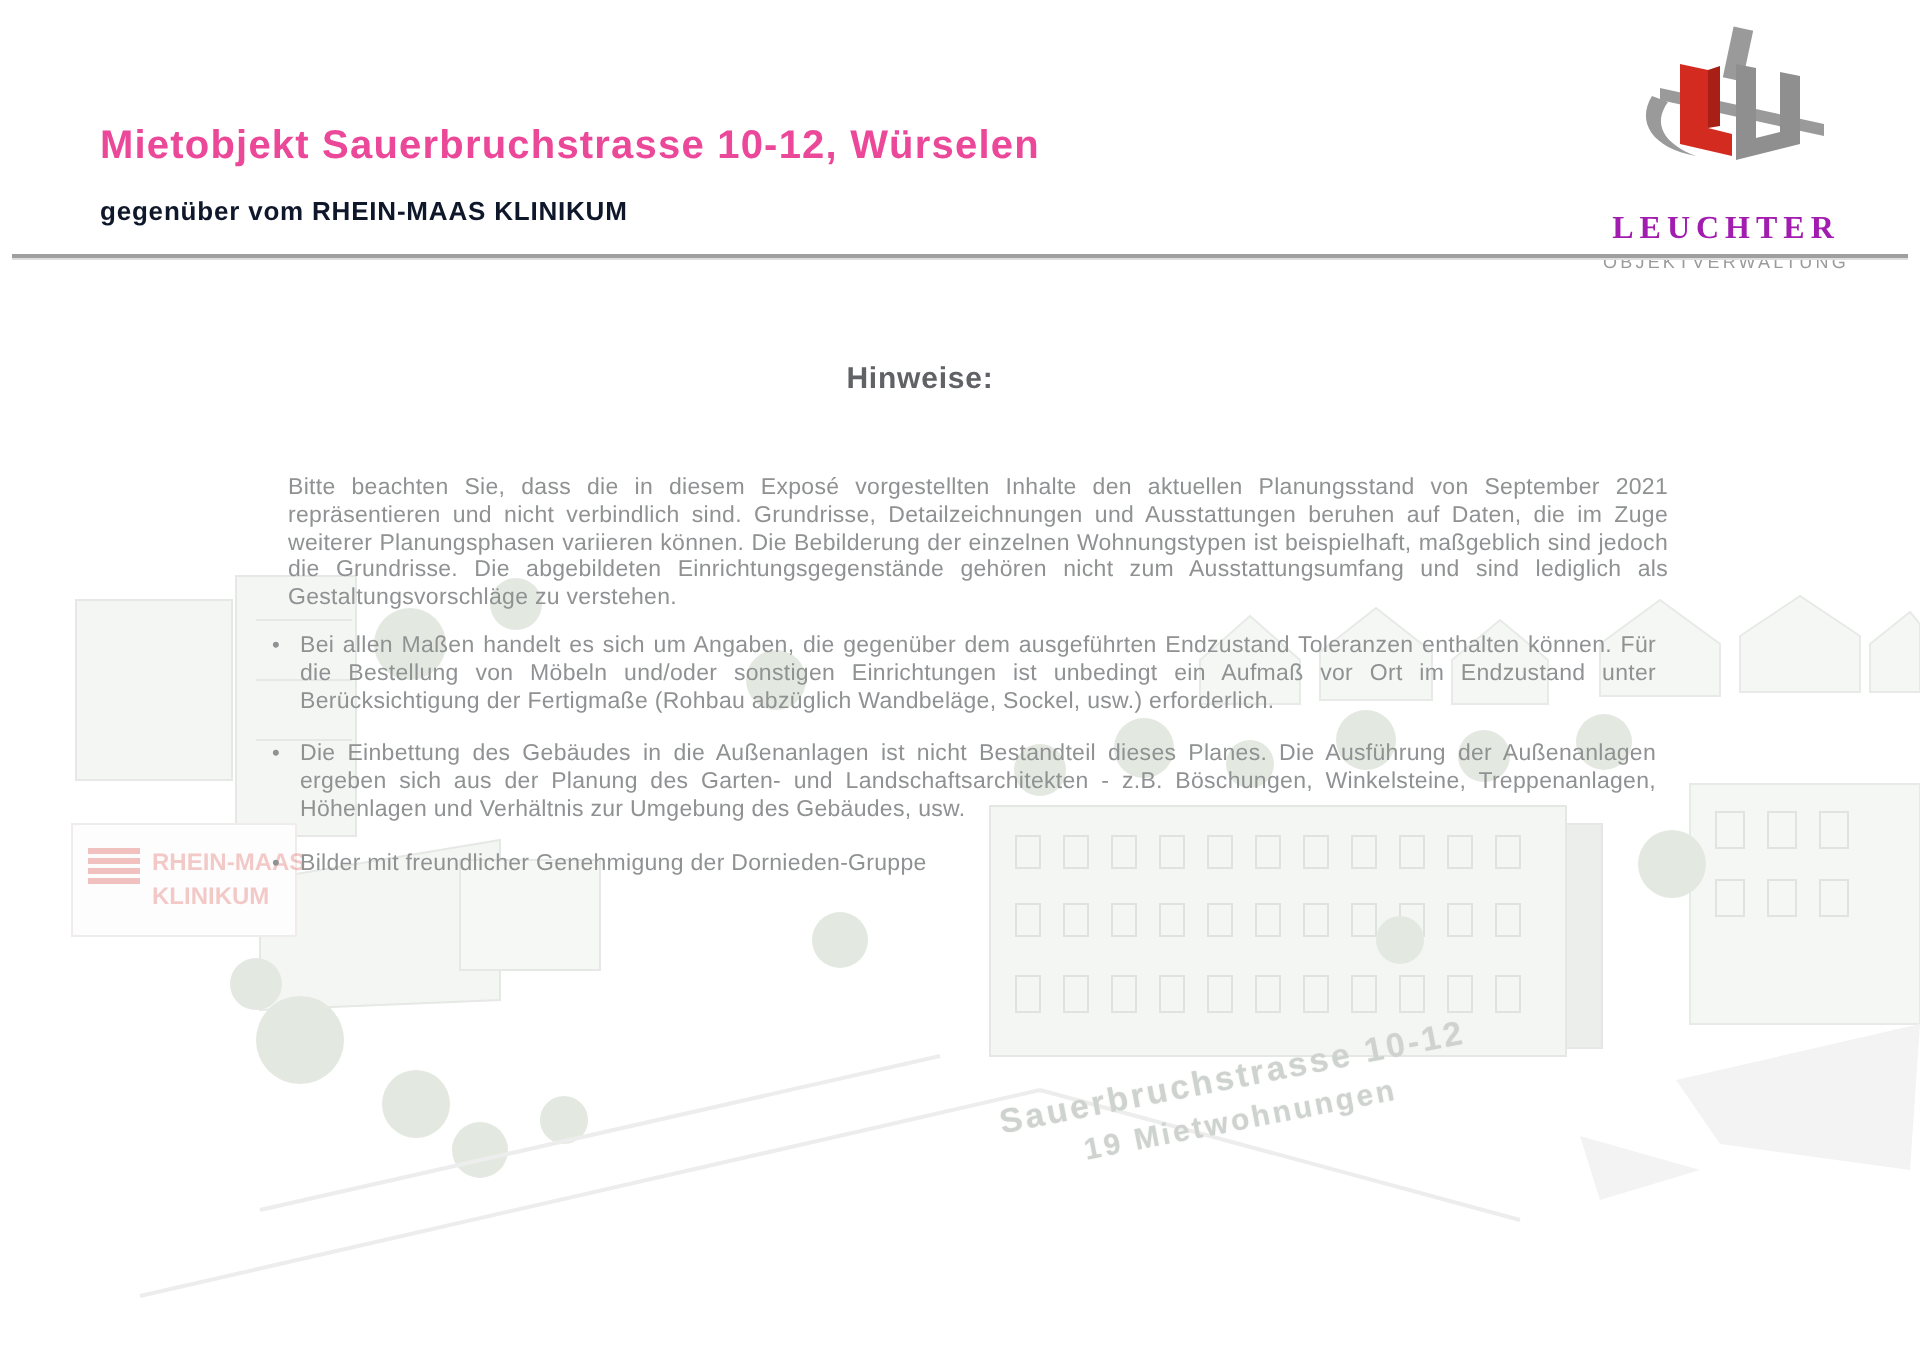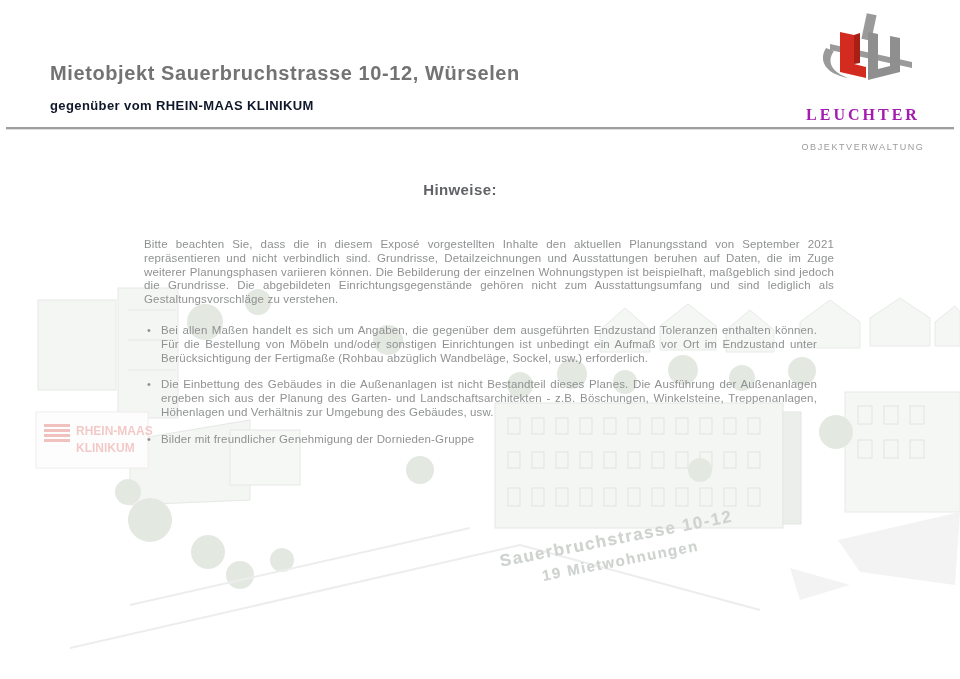--- a/index.html
+++ b/index.html
@@ -16,56 +16,56 @@
     color:#cfd3cf;font-weight:bold;text-align:center;
     letter-spacing:1.5px;line-height:22px;
     font-size:17px;white-space:nowrap;
     text-shadow:0 0 1px #e8eae8;
   }
   .wm-text .wm-line2{font-size:15px;}
   
   .header{position:absolute;left:0;top:0;width:960px;z-index:2;}
   .page-title{
     position:absolute;left:50px;top:62px;
-    font-size:20px;font-weight:bold;color:#737373;letter-spacing:.6px;
+    font-size:20px;font-weight:bold;color:#ec4899;letter-spacing:.6px;
     white-space:nowrap;
   }
   .page-subtitle{
     position:absolute;left:50px;top:98px;
     font-size:13px;font-weight:bold;color:#0f172a;letter-spacing:.4px;
     white-space:nowrap;
   }
   .logo{
     position:absolute;right:32px;top:6px;width:130px;text-align:center;
   }
   .logo svg{display:block;margin:0 auto;}
   .logo-name{
     font-size:16px;font-weight:bold;color:#a21caf;letter-spacing:3px;
     font-family:"Liberation Serif",serif;margin-top:18px;white-space:nowrap;
   }
   .logo-sub{
-    font-size:9px;color:#9b9b9b;letter-spacing:1.6px;margin-top:18px;white-space:nowrap;
+    font-size:9px;color:#9b9b9b;letter-spacing:1.6px;margin-top:2px;white-space:nowrap;
   }
   .header-rule{
     position:absolute;left:6px;right:6px;top:127px;height:2px;
     background:#9f9f9f;border-bottom:1px solid #dedede;z-index:2;
   }
   
   .content{position:absolute;left:0;top:0;width:960px;z-index:2;}
   .content-heading{
     position:absolute;left:0;top:181px;width:920px;text-align:center;
     font-size:15px;font-weight:bold;color:#606265;letter-spacing:.4px;
   }
   .content-body{
     position:absolute;left:128px;top:238px;width:706px;
     color:#8f9192;font-size:11.5px;line-height:13.8px;
     letter-spacing:.15px;
   }
   .intro{ text-align:justify; margin:0 0 10px 16px;}
-  ul.notes{list-style:none;margin:17px;padding:0;}
+  ul.notes{list-style:none;margin:6px;padding:0;}
   ul.notes li{
     position:relative;padding-left:16px;margin-bottom:13px;
     text-align:justify;
   }
   ul.notes li::before{
     content:"\2022";position:absolute;left:2px;top:0;
     color:#8f9192;font-size:11px;
   }
 </style>
 </head>

